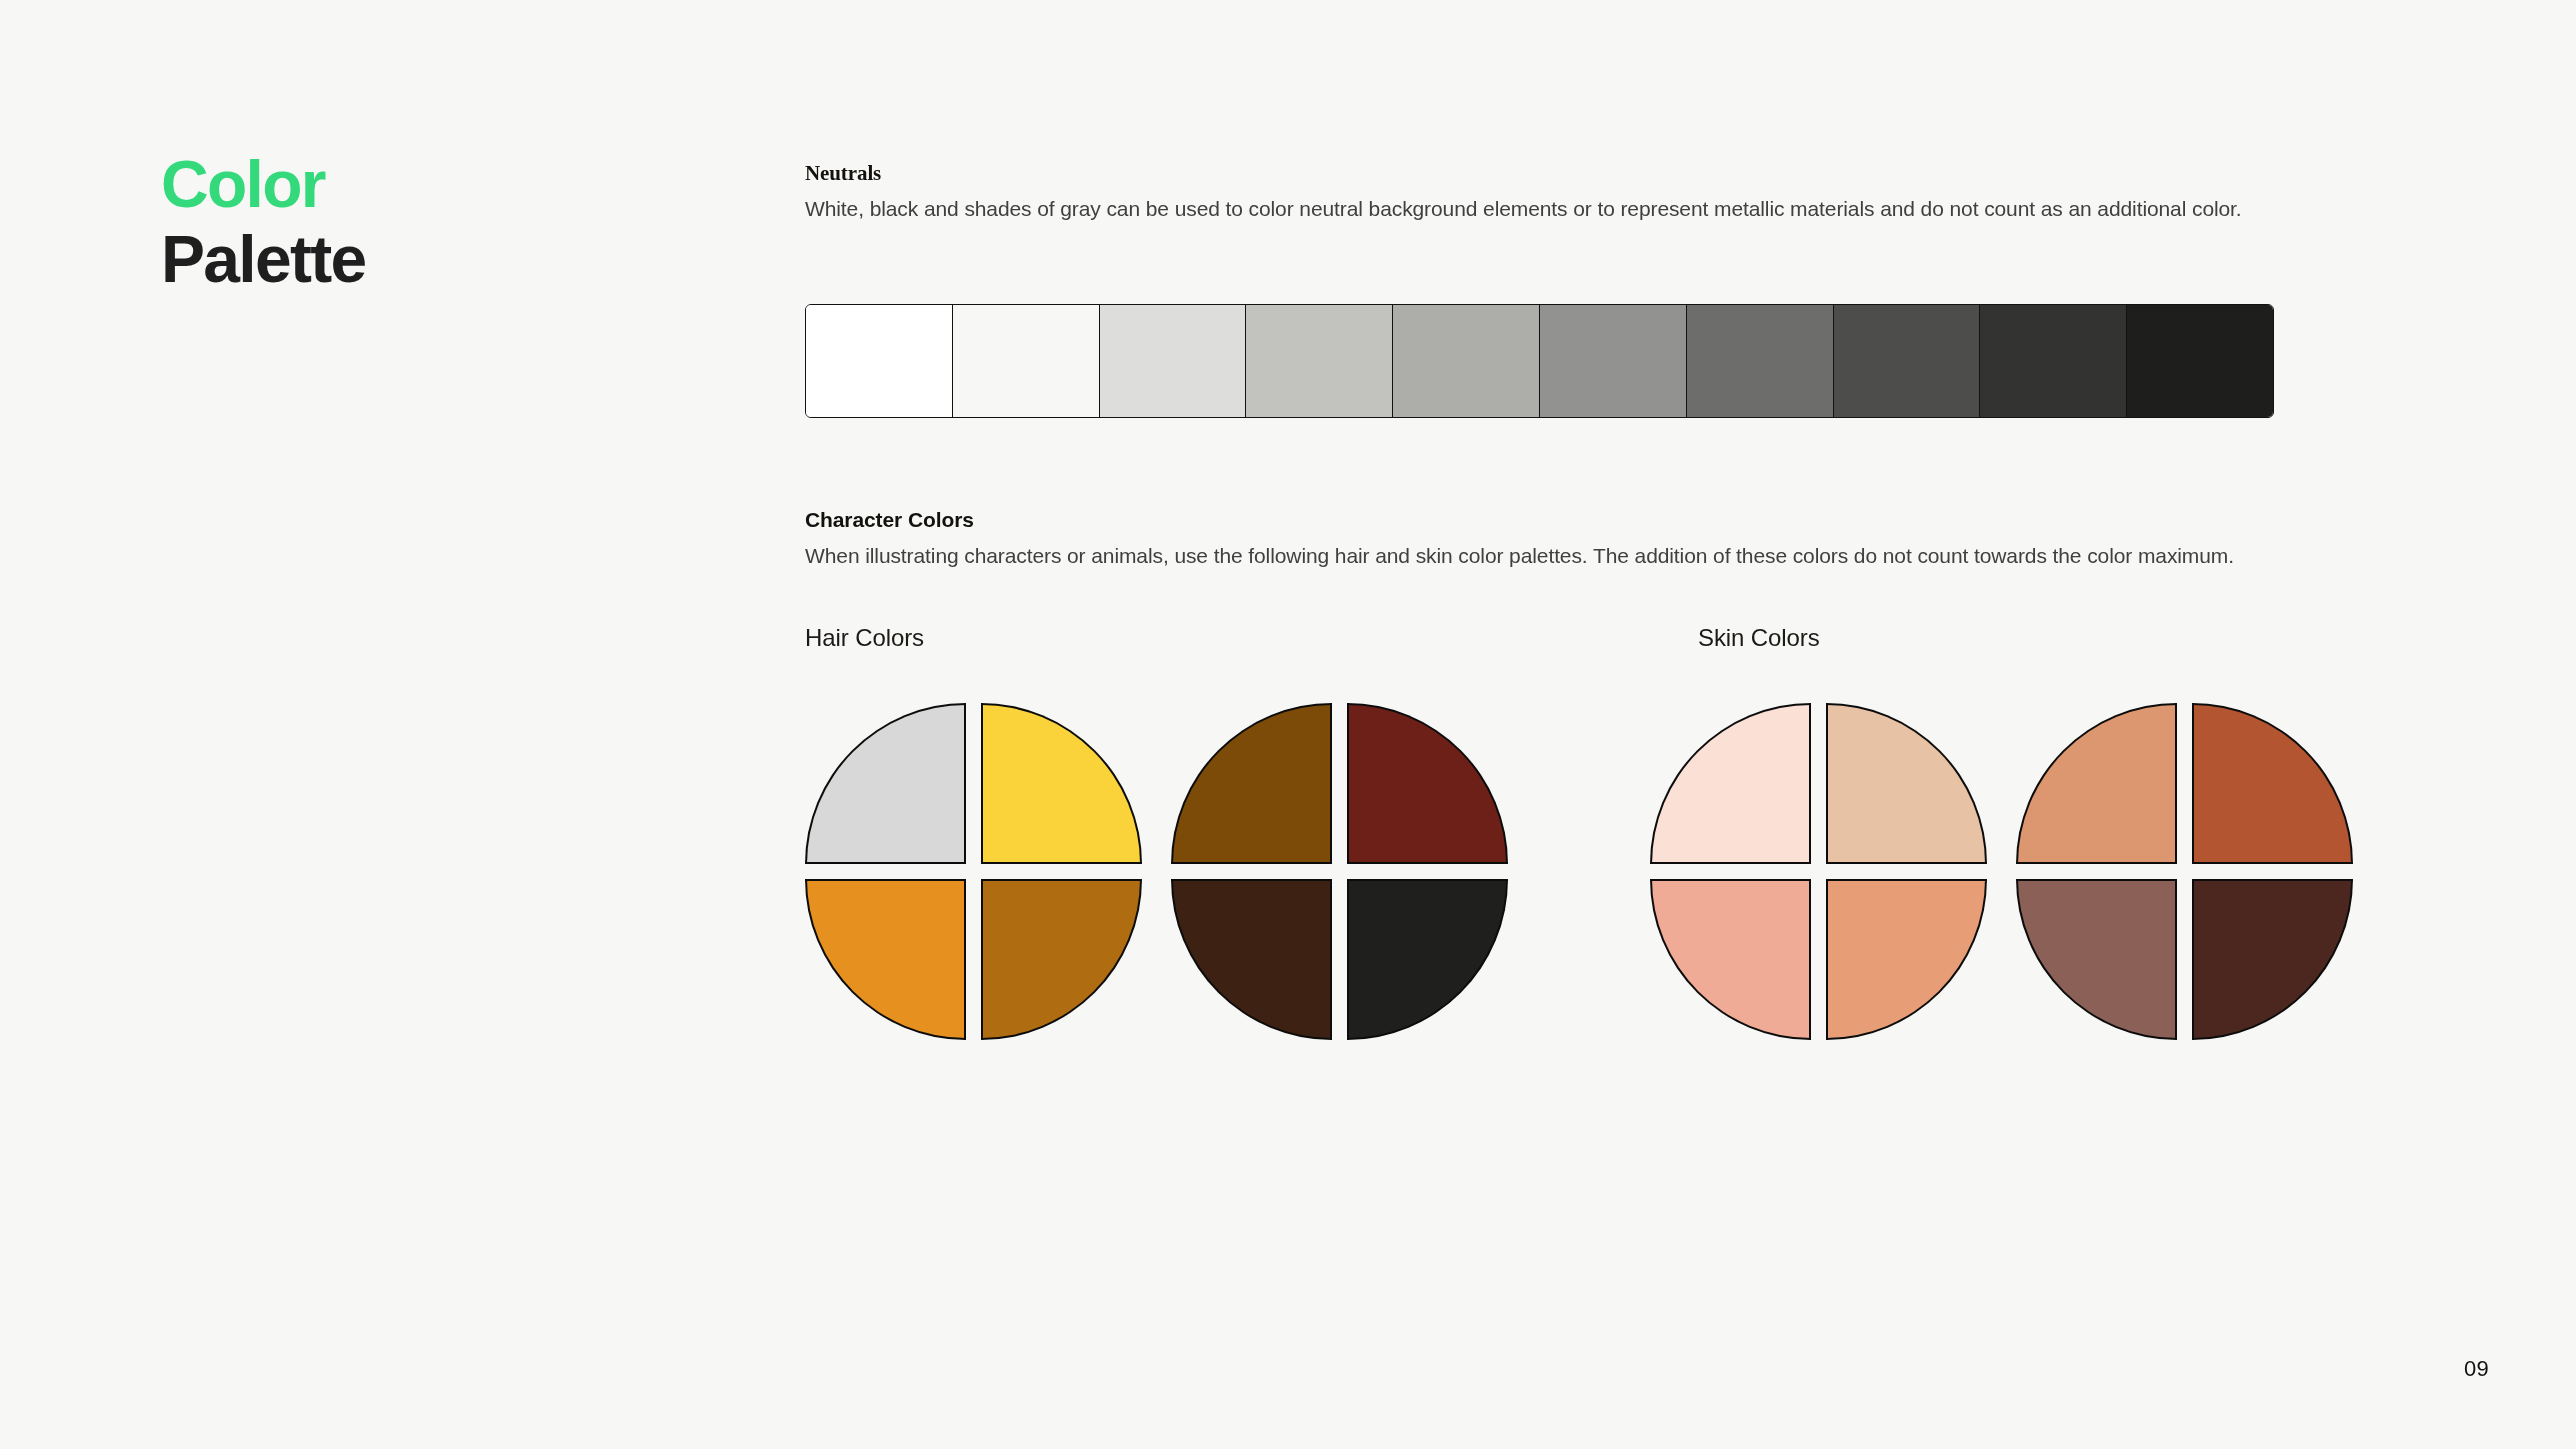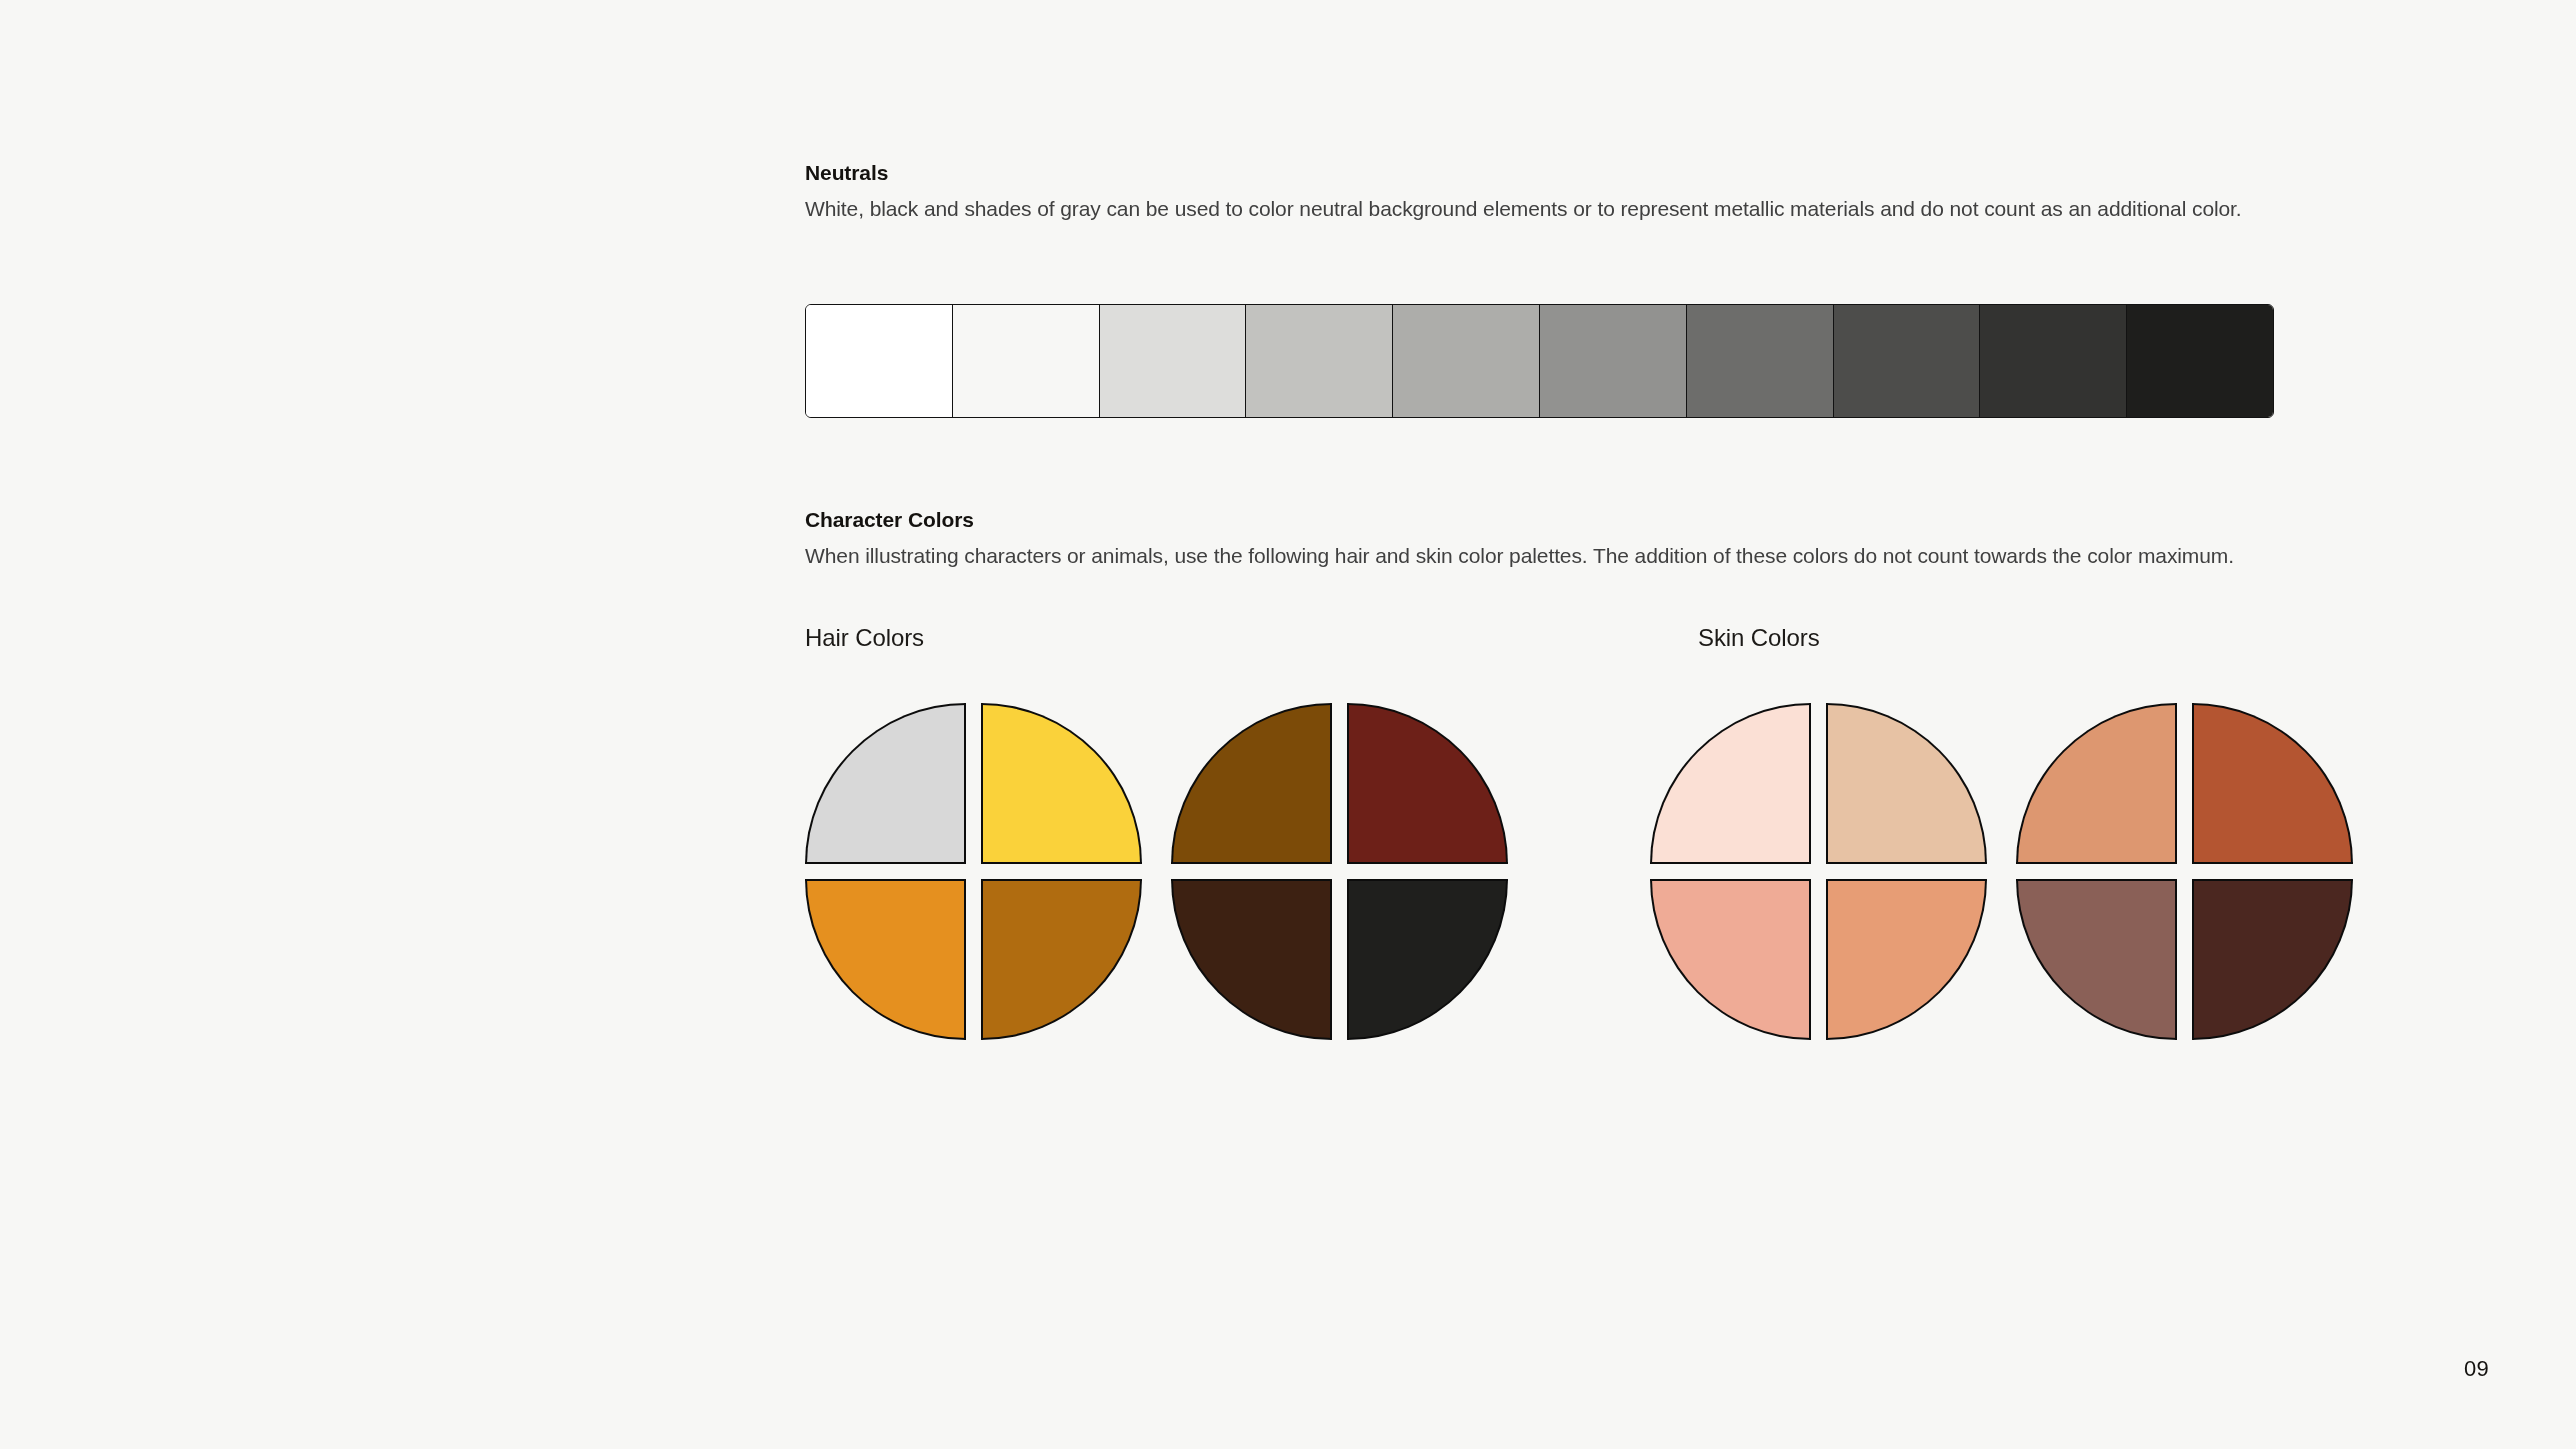--- a/index.html
+++ b/index.html
@@ -49,21 +49,21 @@
     color: #14120f;
     letter-spacing: -0.1px;
   }
   .section-body {
     font-size: 21px;
     font-weight: normal;
     color: #404040;
     letter-spacing: -0.1px;
   }
 
-  .neutrals-head  { position: absolute; left: 0; top: 161px; }
+  .neutrals-head  { position: absolute; left: 0; top: 161px; font-family: Liberation Serif, serif; }
   .neutrals-body  { position: absolute; left: 0; top: 197px; white-space: nowrap; }
 
   .character-head { position: absolute; left: 0; top: 508px; }
   .character-body { position: absolute; left: 0; top: 544px; white-space: nowrap; }
 
   
   .neutral-strip {
     position: absolute;
     left: 805px;
     top: 304px;
@@ -122,20 +122,24 @@
     font-size: 22px;
     color: #14120f;
     letter-spacing: 0.3px;
   }
 </style>
 </head>
 <body>
 
 <div id="page">
 
+  <div class="title-block">
+    <span class="title-line title-accent">Color</span>
+    <span class="title-line title-main">Palette</span>
+  </div>
 
   <div class="content">
     <div class="section-heading neutrals-head">Neutrals</div>
     <div class="section-body neutrals-body">White, black and shades of gray can be used to color neutral background elements or to represent metallic materials and do not count as an additional color.</div>
 
     <div class="section-heading character-head">Character Colors</div>
     <div class="section-body character-body">When illustrating characters or animals, use the following hair and skin color palettes. The addition of these colors do not count towards the color maximum.</div>
   </div>
 
   <div class="neutral-strip" id="neutral-strip">

